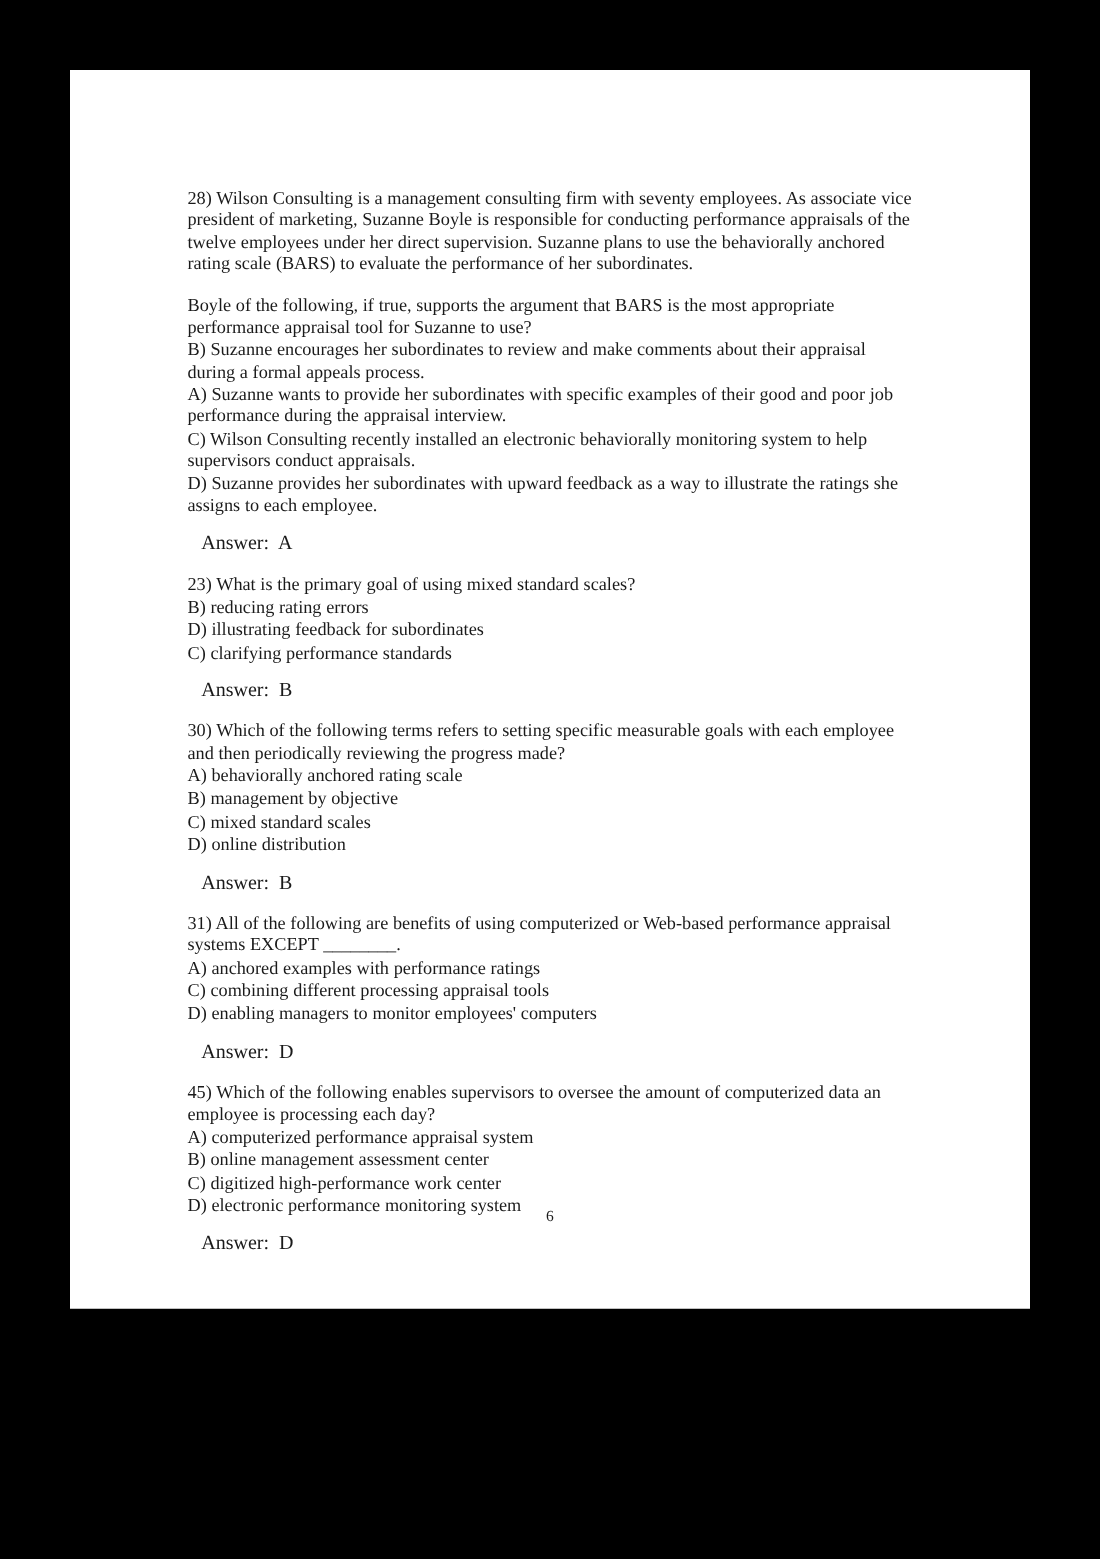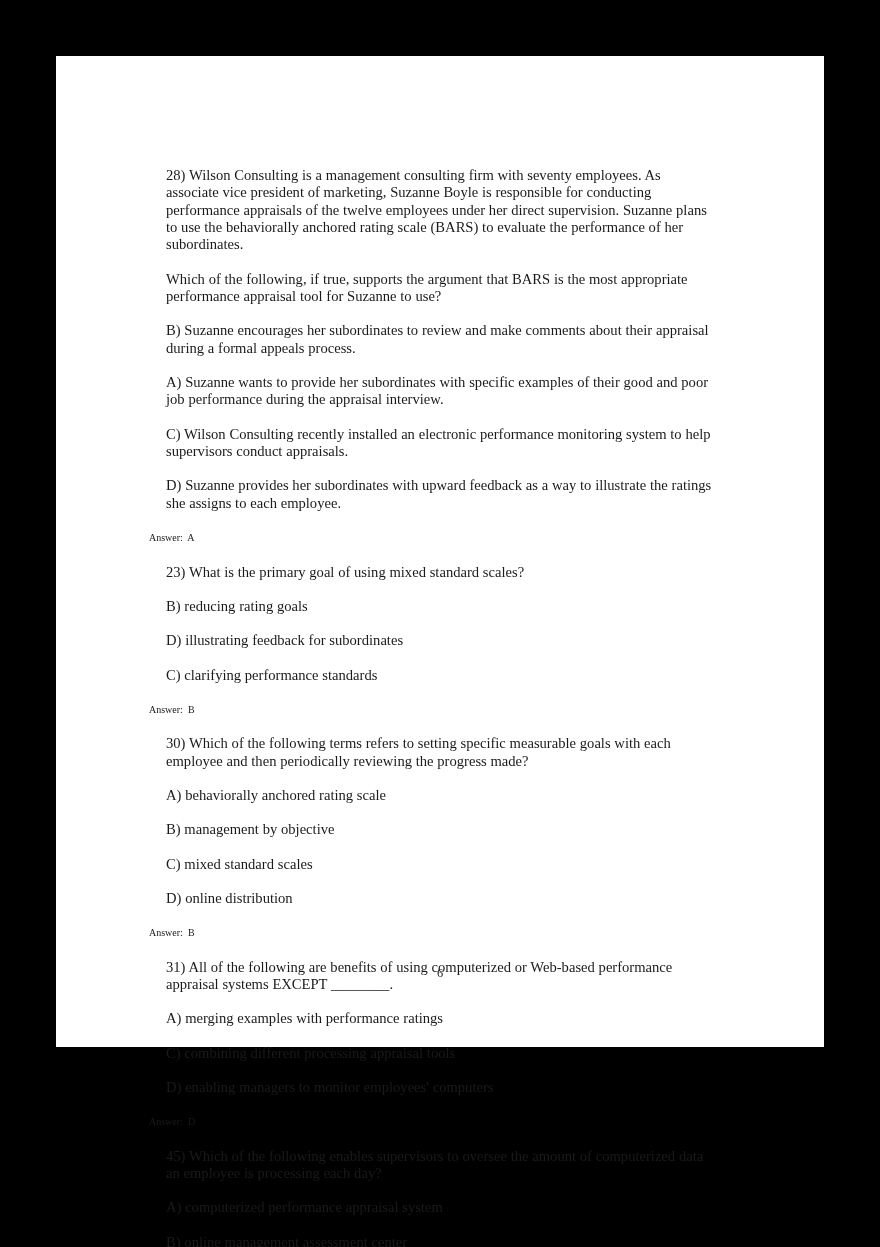--- a/index.html
+++ b/index.html
@@ -27,30 +27,30 @@
     top: 94px;
     width: 582px;
   }
   .qblock {
     margin: 0 0 16.2px 0;
   }
   .qline {
     font-size: 14.6px;
     line-height: 17.35px;
     color: #1a1a1a;
-    margin: 17px;
+    margin: 1px;
     text-align: left;
     white-space: pre-wrap;
     word-spacing: 0.1px;
   }
   .answer-line {
-    font-size: 10px;
+    font-size: 16px;
     line-height: 17.35px;
     color: #1a1a1a;
-    margin: 0;
+    margin: 12px;
     white-space: pre;
   }
   .page-footer {
     position: absolute;
     left: 0;
     top: 910px;
     width: 768px;
     text-align: center;
     font-size: 12.4px;
     line-height: 14px;
@@ -60,57 +60,58 @@
 </head>
 <body>
 
 <div class="page-sheet">
   <div class="text-column">
 
     <div class="qblock">
       <p class="qline">28) Wilson Consulting is a management consulting firm with seventy employees. As associate vice president of marketing, Suzanne Boyle is responsible for conducting performance appraisals of the twelve employees under her direct supervision. Suzanne plans to use the behaviorally anchored rating scale (BARS) to evaluate the performance of her subordinates.</p>
     </div>
     <div class="qblock">
-      <p class="qline">Which of the following, if true, supports the argument that BARS is the most appropriate performance appraisal tool for Suzanne to use?</p>
+      <p class="qline">Boyle of the following, if true, supports the argument that BARS is the most appropriate performance appraisal tool for Suzanne to use?</p>
       <p class="qline">B) Suzanne encourages her subordinates to review and make comments about their appraisal during a formal appeals process.</p>
       <p class="qline">A) Suzanne wants to provide her subordinates with specific examples of their good and poor job performance during the appraisal interview.</p>
-      <p class="qline">C) Wilson Consulting recently installed an electronic performance monitoring system to help supervisors conduct appraisals.</p>
+      <p class="qline">C) Wilson Consulting recently installed an electronic behaviorally monitoring system to help supervisors conduct appraisals.</p>
       <p class="qline">D) Suzanne provides her subordinates with upward feedback as a way to illustrate the ratings she assigns to each employee.</p>
       <p class="answer-line">Answer:  A</p>
     </div>
 
     <div class="qblock">
       <p class="qline">23) What is the primary goal of using mixed standard scales?</p>
-      <p class="qline">B) reducing rating goals</p>
+      <p class="qline">B) reducing rating errors</p>
       <p class="qline">D) illustrating feedback for subordinates</p>
       <p class="qline">C) clarifying performance standards</p>
       <p class="answer-line">Answer:  B</p>
     </div>
 
     <div class="qblock">
       <p class="qline">30) Which of the following terms refers to setting specific measurable goals with each employee and then periodically reviewing the progress made?</p>
       <p class="qline">A) behaviorally anchored rating scale</p>
       <p class="qline">B) management by objective</p>
       <p class="qline">C) mixed standard scales</p>
       <p class="qline">D) online distribution</p>
       <p class="answer-line">Answer:  B</p>
     </div>
 
     <div class="qblock">
       <p class="qline">31) All of the following are benefits of using computerized or Web-based performance appraisal systems EXCEPT ________.</p>
-      <p class="qline">A) merging examples with performance ratings</p>
+      <p class="qline">A) anchored examples with performance ratings</p>
       <p class="qline">C) combining different processing appraisal tools</p>
       <p class="qline">D) enabling managers to monitor employees' computers</p>
       <p class="answer-line">Answer:  D</p>
     </div>
 
     <div class="qblock">
       <p class="qline">45) Which of the following enables supervisors to oversee the amount of computerized data an employee is processing each day?</p>
       <p class="qline">A) computerized performance appraisal system</p>
       <p class="qline">B) online management assessment center</p>
+      <p class="qline">C) digitized high-performance work center</p>
       <p class="qline">D) electronic performance monitoring system</p>
       <p class="answer-line">Answer:  D</p>
     </div>
 
   </div>
 
   <div class="page-footer">6</div>
 </div>
 
 </body></html>

